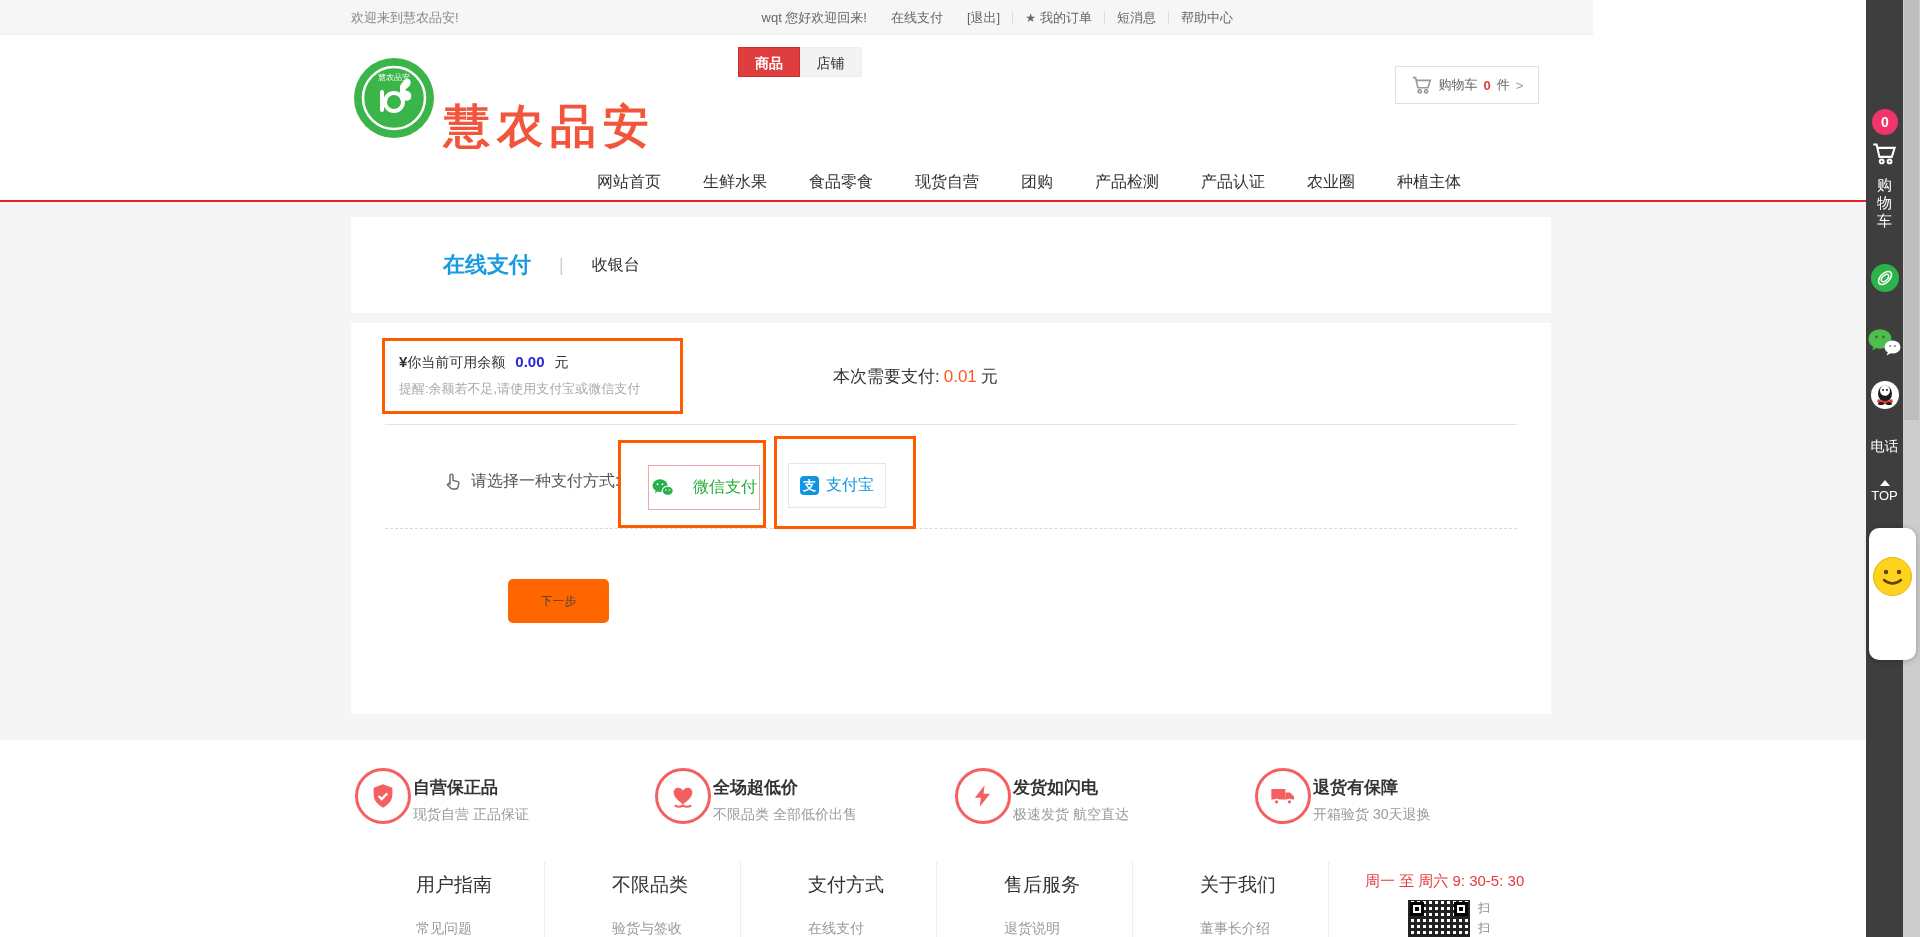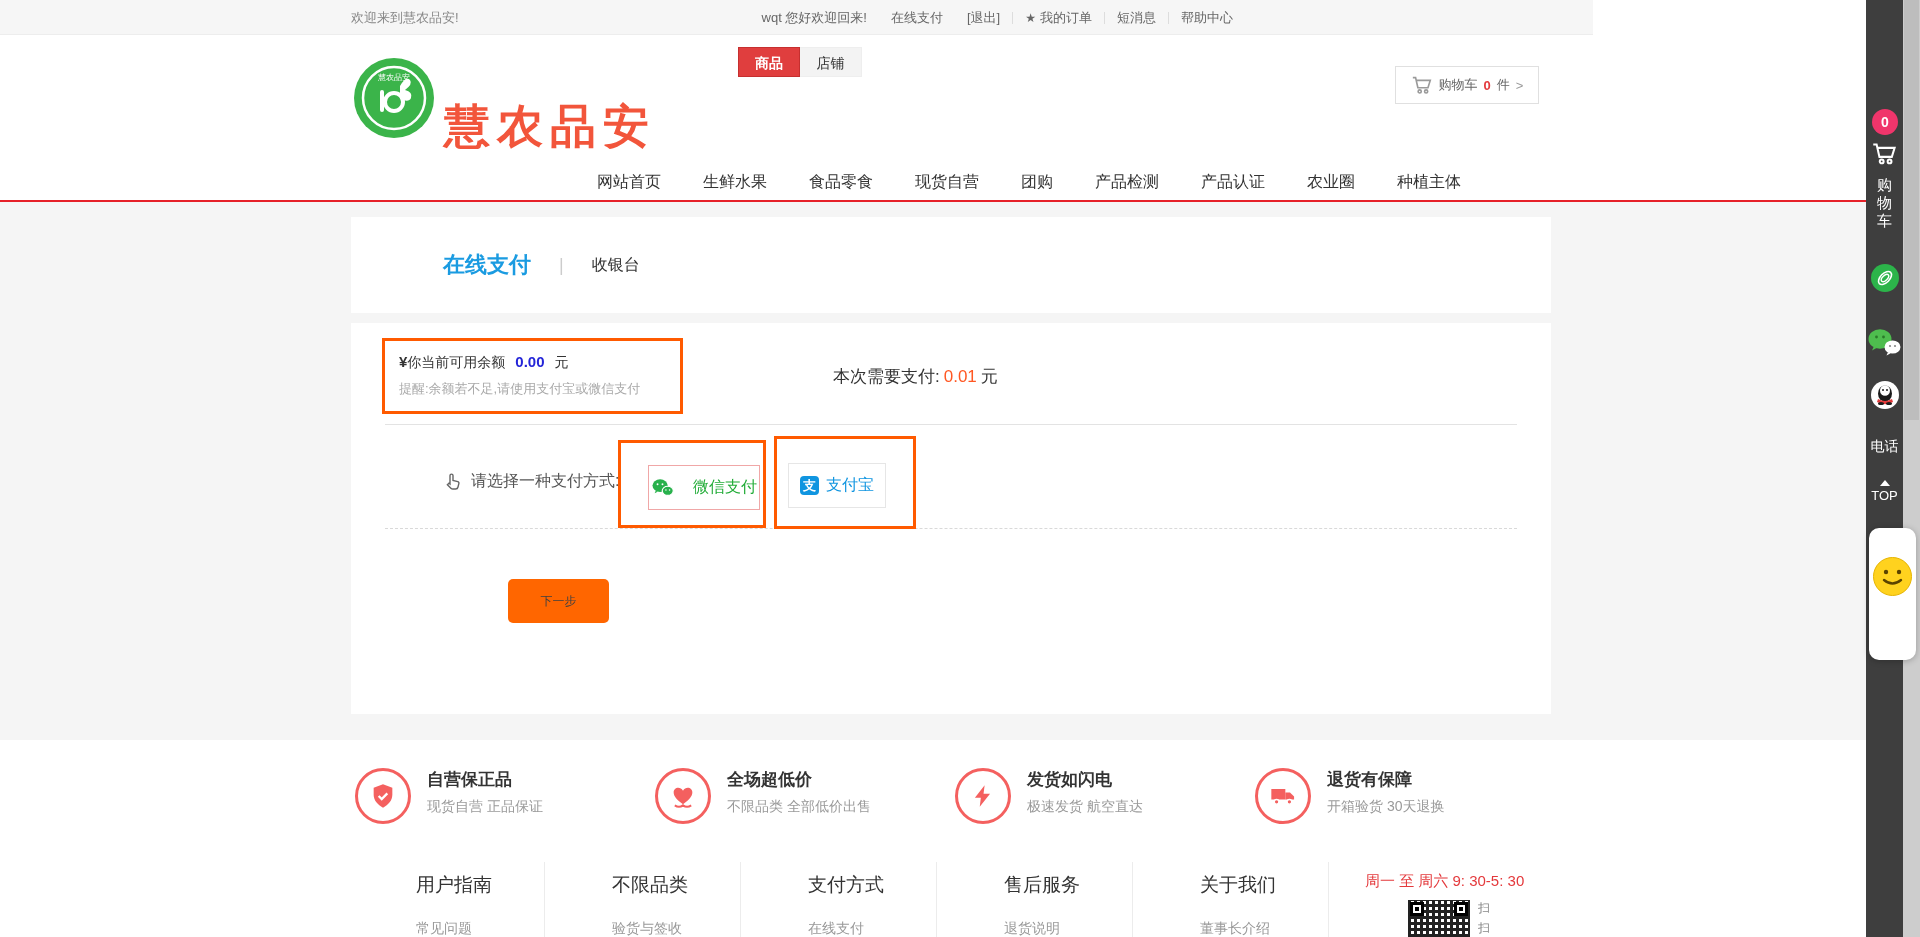--- a/index.html
+++ b/index.html
@@ -82,21 +82,21 @@
   .pay-btn-wechat { left:297px; top:142px; width:112px; height:45px; border:1px solid #f0a7a7; color:#22ac38;gap:19px; }
   .pay-btn-alipay { left:437px; top:140px; width:98px; height:45px; border:1px solid #e6e6e6; color:#1095e0; }
   .alipay-logo { display:inline-flex; width:19px; height:19px; background:#1095e0; border-radius:4px;
     color:#fff; font-size:13px; font-weight:700; align-items:center; justify-content:center; }
   .next-btn { position:absolute; left:157px; top:244px; width:101px; height:44px; background:#ff6600;
     border:none; border-radius:5px; color:#404040; font-size:12px; cursor:pointer; font-family:inherit;margin-top:12px; }
 
   
   .footer { position:absolute; left:0; top:740px; width:1903px; height:197px; background:#fff; }
   .features { position:absolute; left:355px; top:28px; display:flex; }
-  .feature { width:300px; display:flex; align-items:flex-start; gap:16px; }
+  .feature { width:300px; display:flex; align-items:flex-end; gap:2px; }
   .f-icon { width:56px; height:56px; border-radius:50%; border:3px solid #f4605f; background:#fff;
     display:flex; align-items:center; justify-content:center; flex:none; }
   .f-title { font-size:17px; font-weight:700; color:#333; margin-bottom:7px; }
   .f-desc { font-size:14px; color:#9a9a9a; }
 
   .fcols { position:absolute; left:349px; top:122px; display:flex; }
   .fcol { width:196px; padding-left:67px; border-right:1px solid #ececec; height:95px; }
   .fcol-title { font-size:19px; color:#333; margin-top:10px; margin-bottom:22px; }
   .fcol-link { font-size:14px; color:#999; cursor:pointer; }
   .hours { position:absolute; left:1365px; top:132px; font-size:15px; color:#e4393c; white-space:nowrap; }

